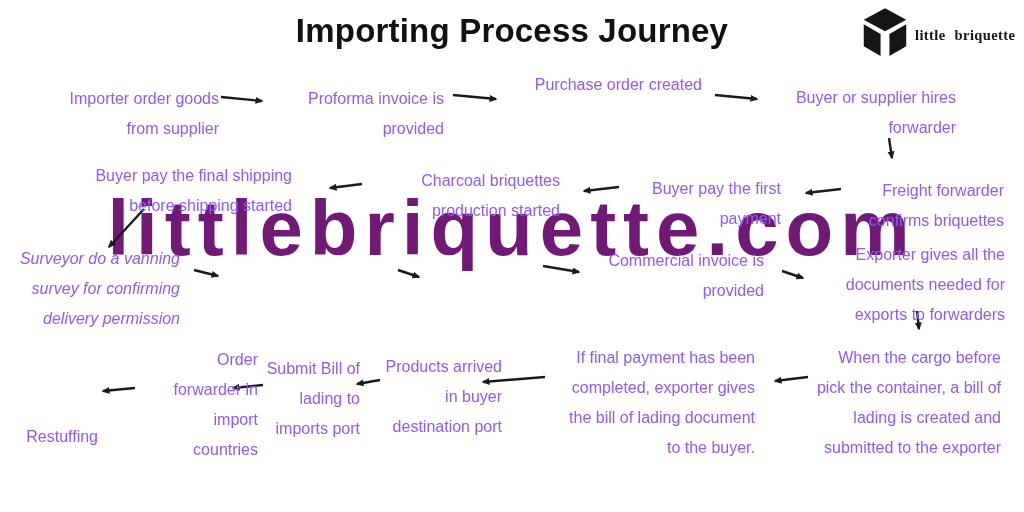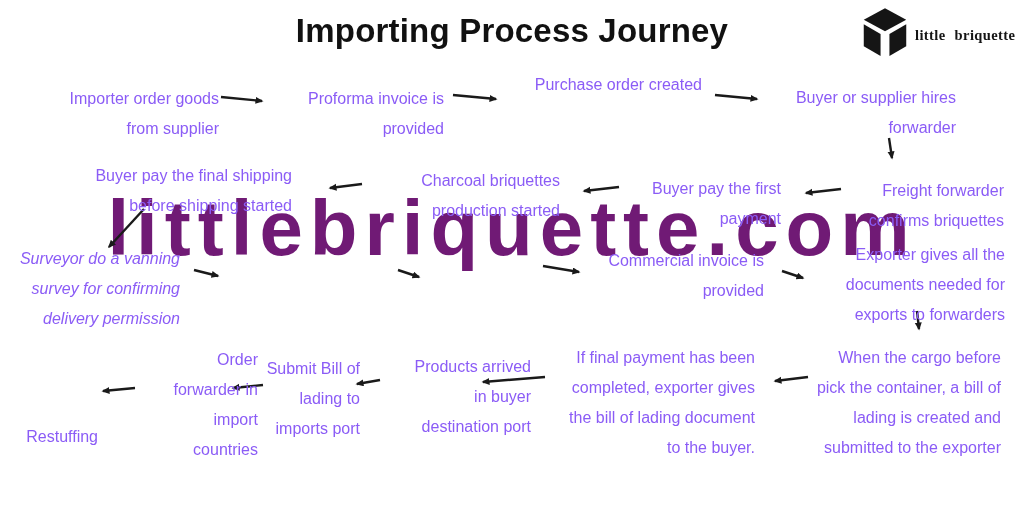--- a/index.html
+++ b/index.html
@@ -55,21 +55,21 @@
   <div class="node" style="left:631px; top:174px; width:150px;">Buyer pay the first payment</div>
   <div class="node" style="left:390px; top:166px; width:170px;">Charcoal briquettes production started</div>
   <div class="node" style="left:72px;  top:161px; width:220px;">Buyer pay the final shipping before shipping started</div>
 
   <div class="node" style="left:10px;  top:244px; width:170px;font-style:italic;">Surveyor do a vanning survey for confirming delivery permission</div>
   <div class="node" style="left:594px; top:246px; width:170px;">Commercial invoice is provided</div>
   <div class="node" style="left:829px; top:240px; width:176px;">Exporter gives all the documents needed for exports to forwarders</div>
 
   <div class="node" style="left:809px; top:343px; width:192px;">When the cargo before pick the container, a bill of lading is created and submitted to the exporter</div>
   <div class="node" style="left:559px; top:343px; width:196px;">If final payment has been completed, exporter gives the bill of lading document to the buyer.</div>
-  <div class="node" style="left:372px; top:352px; width:130px;margin-left:29px;">Products arrived in buyer destination port</div>
+  <div class="node" style="left:372px; top:352px; width:130px;">Products arrived in buyer destination port</div>
   <div class="node" style="left:254px; top:354px; width:106px;">Submit Bill of lading to imports port</div>
   <div class="node" style="left:142px; top:345px; width:96px;margin-left:20px;">Order forwarder in import countries</div>
   <div class="node" style="left:8px;   top:382px; width:90px;margin-top:40px;">Restuffing</div>
 
   <svg class="arrows" width="1024" height="512" viewBox="0 0 1024 512" aria-hidden="true">
     <defs>
       <marker id="ah" markerWidth="9" markerHeight="8" refX="6.5" refY="3.5" orient="auto" markerUnits="userSpaceOnUse">
         <path d="M0,0 L8,3.5 L0,7 Z" fill="#1a1a1a"></path>
       </marker>
     </defs>

